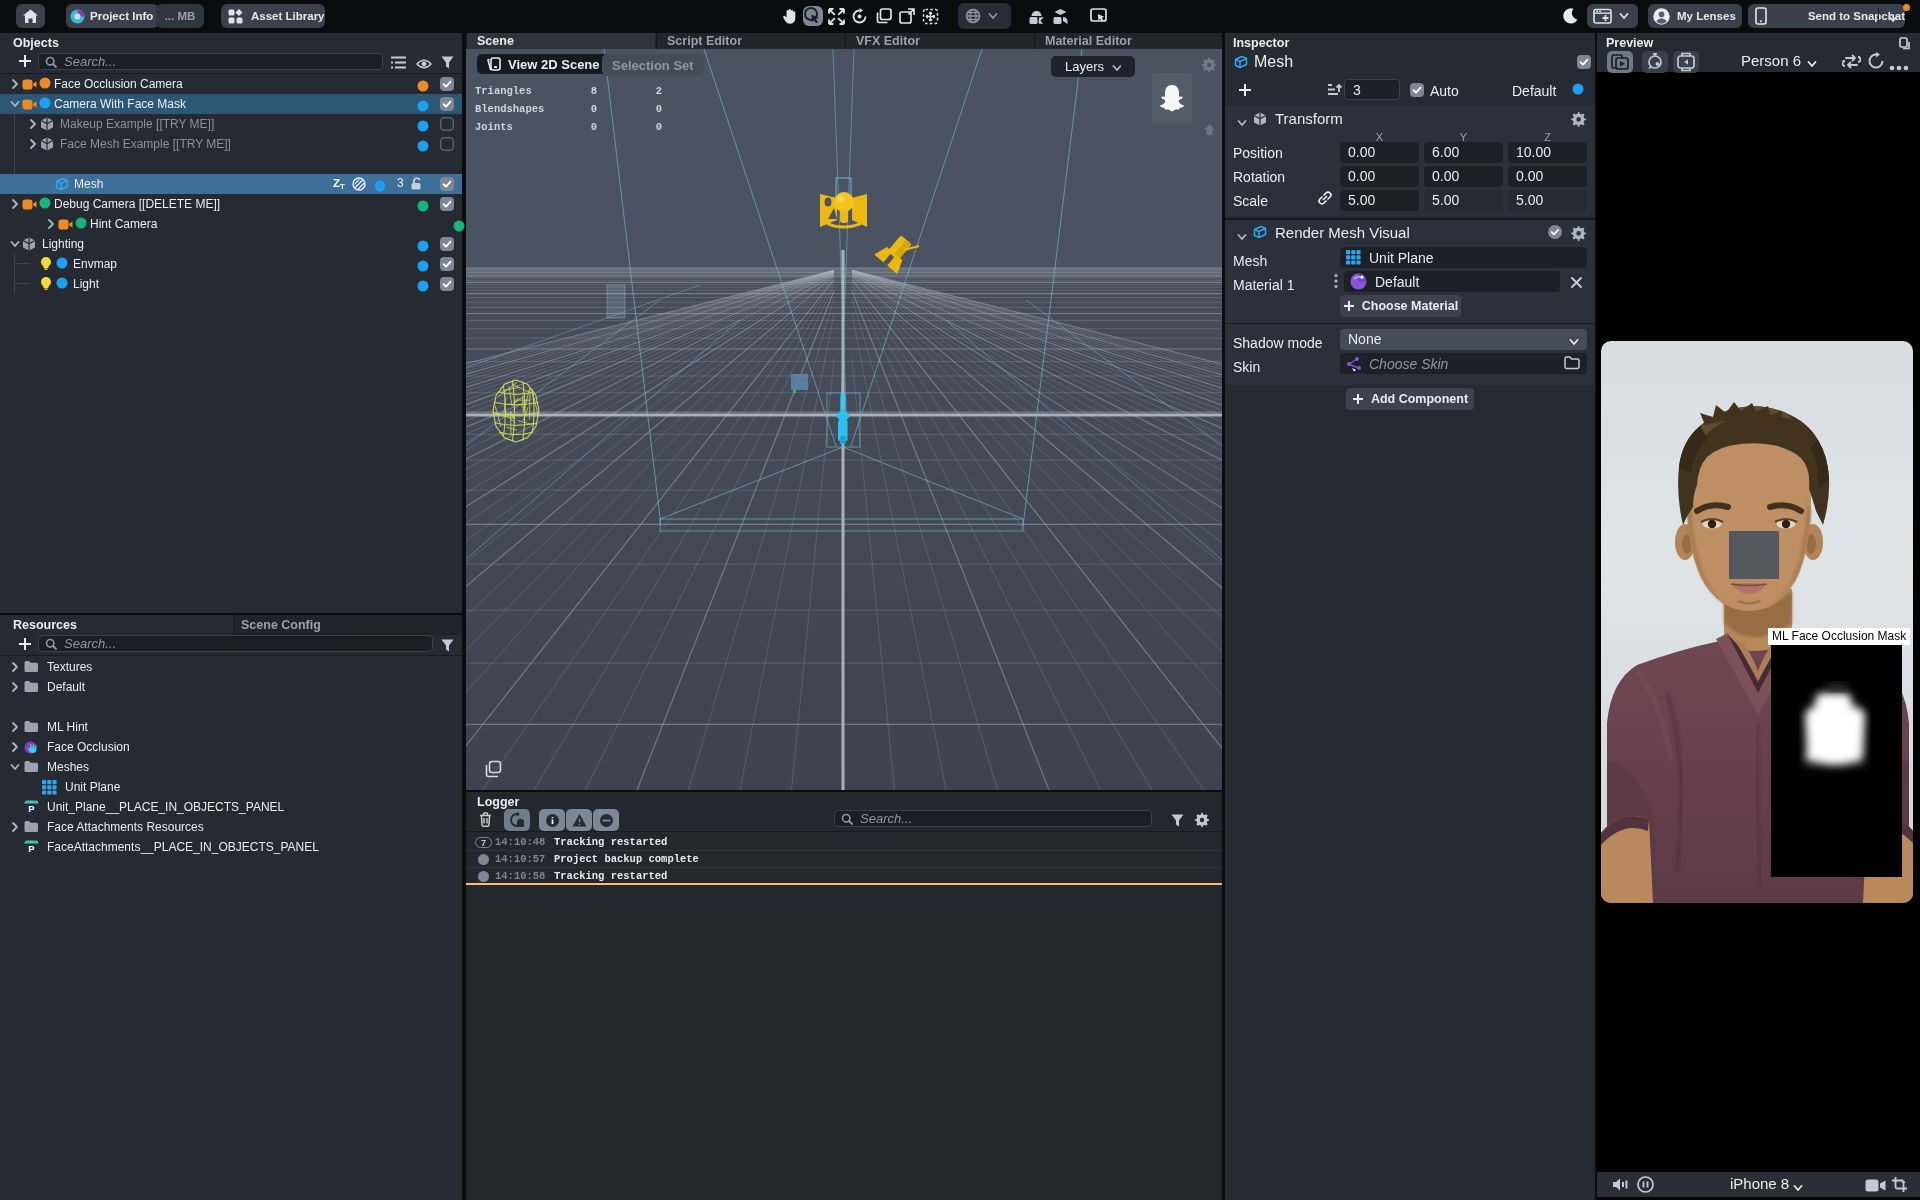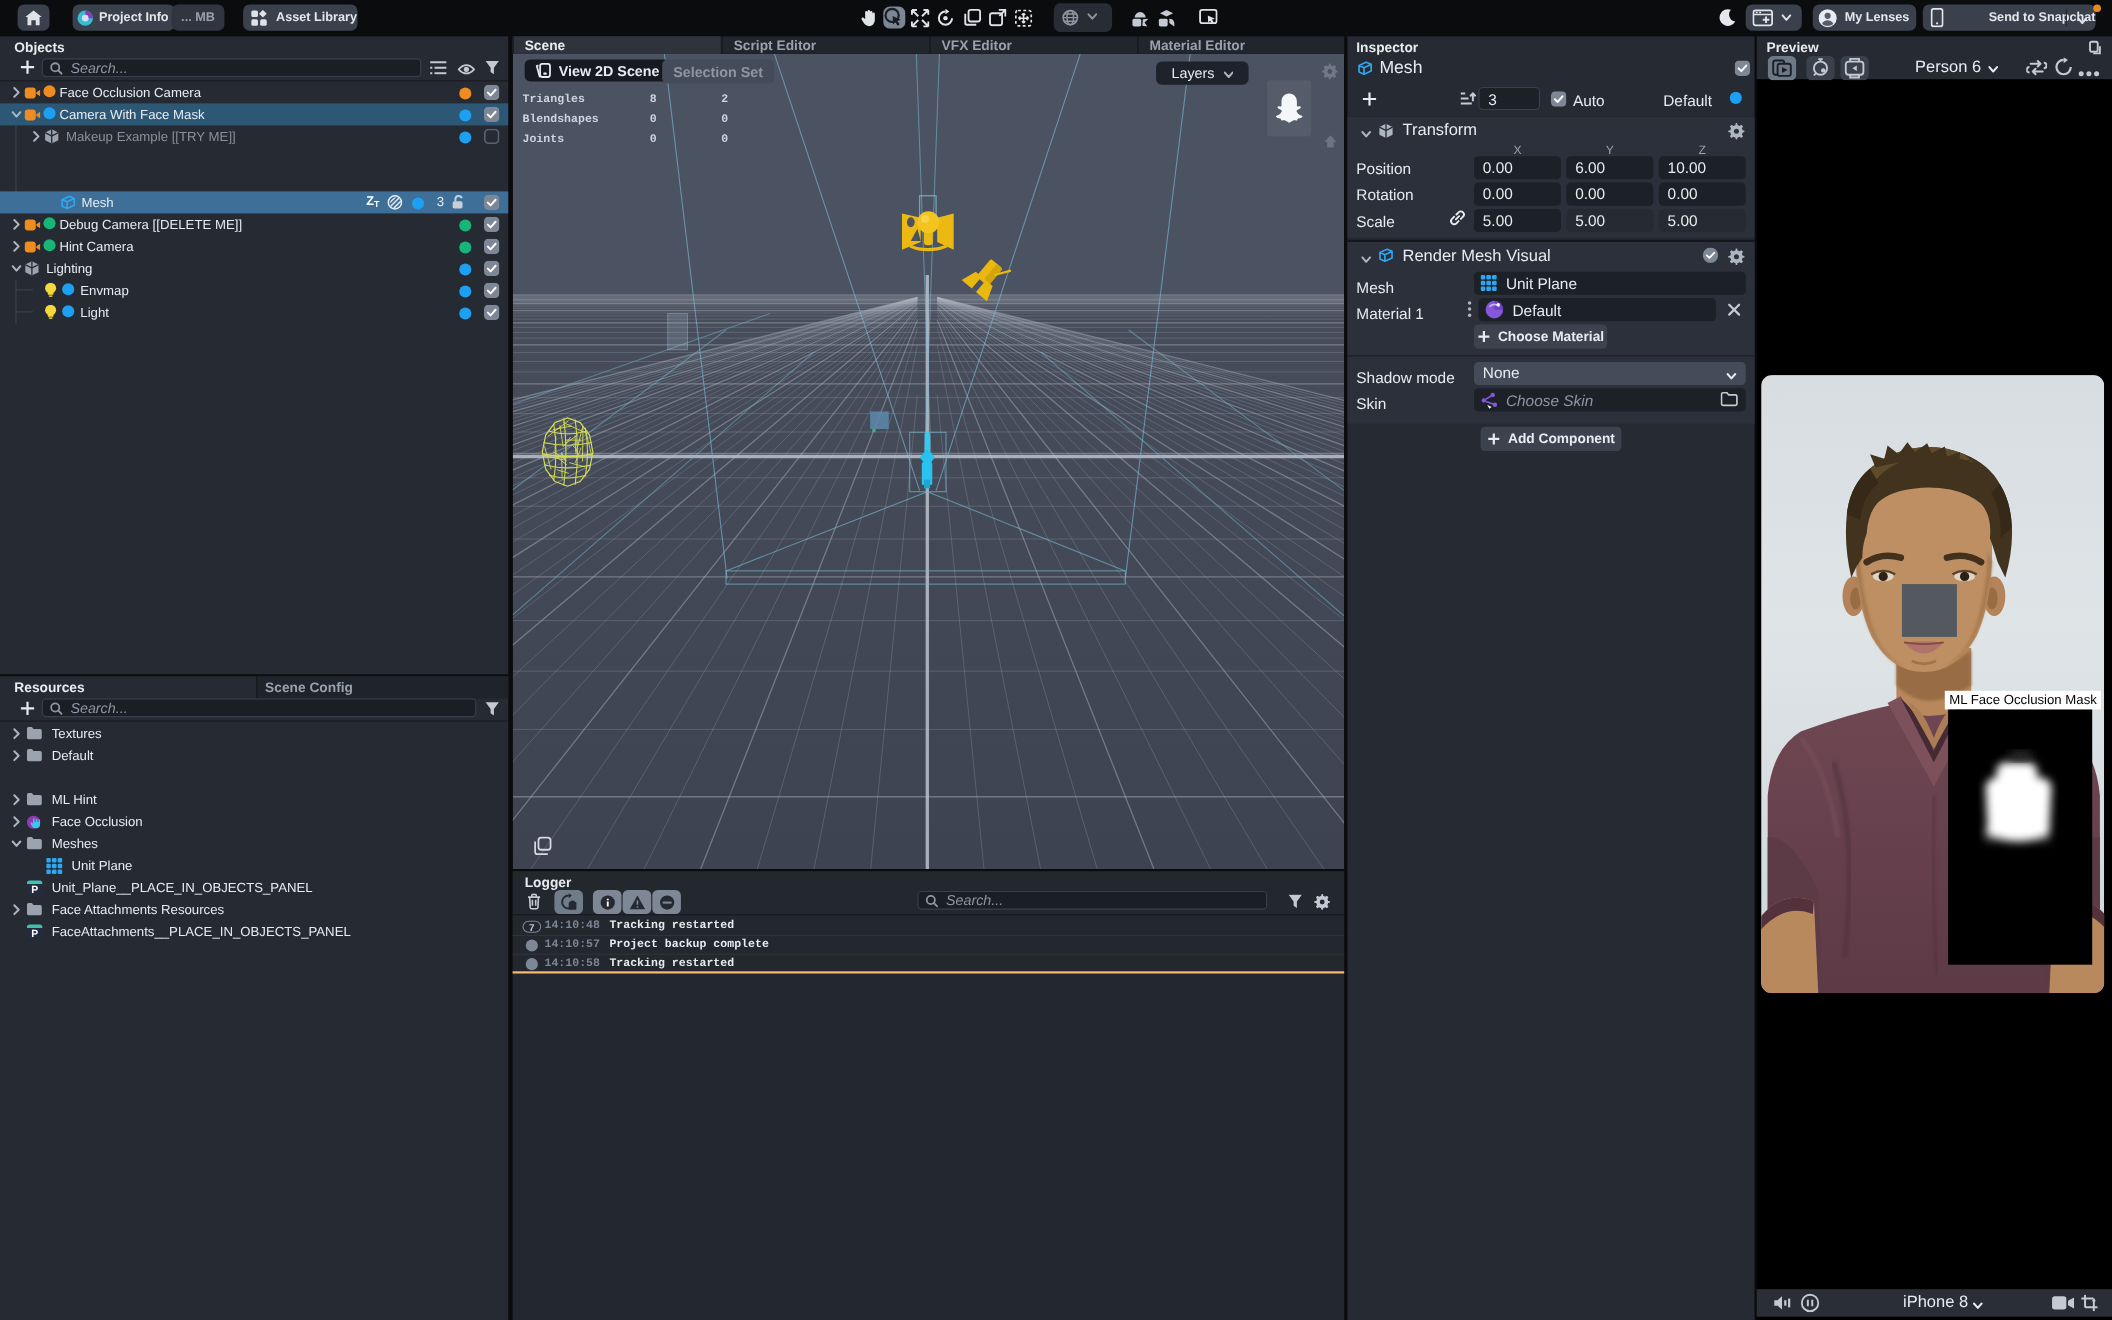--- a/index.html
+++ b/index.html
@@ -229,20 +229,38 @@
         </svg>
       </span>
       <span class="tlb" style="left:60px;color:#8a919c">Makeup Example [[TRY ME]]</span>
       <span style="position:absolute;left:417px;top:4px"><svg width="12" height="12" viewBox="0 0 12 12" style="">
           <circle cx="6" cy="6" r="5.5" fill="#1da0f2"></circle>
         </svg></span>
       <span style="position:absolute;left:440px;top:3px"><span class="cb"><svg width="14" height="14" viewBox="0 0 14 14">
             <rect x="0.75" y="0.75" width="12.5" height="12.5" rx="3.5" fill="none" stroke="#596270" stroke-width="1.5"></rect>
           </svg></span></span>
     </div>
+<div class="trow" style="top:101px;">
+      <span class="tch" style="left:26px"><svg width="14" height="14" viewBox="0 0 14 14" style="">
+          <path d="M5 3 L9 7 L5 11" fill="none" stroke="#aeb6c2" stroke-width="1.8" stroke-linecap="round" stroke-linejoin="round"></path>
+        </svg></span>
+      <span class="tico" style="left:40px">
+        <svg width="14" height="14" viewBox="0 0 14 14" style="">
+          <path d="M7 0.5 L13 3.5 L13 10.5 L7 13.5 L1 10.5 L1 3.5 Z" fill="#9aa3af"></path>
+          <path d="M7 0.5 L7 6.5 M1 3.5 L7 6.7 L13 3.5 M7 13.5 L7 6.5" stroke="#262b33" stroke-width="1.2" fill="none"></path>
+        </svg>
+      </span>
+      <span class="tlb" style="left:60px;color:#8a919c">Face Mesh Example [[TRY ME]]</span>
+      <span style="position:absolute;left:417px;top:4px"><svg width="12" height="12" viewBox="0 0 12 12" style="">
+          <circle cx="6" cy="6" r="5.5" fill="#1da0f2"></circle>
+        </svg></span>
+      <span style="position:absolute;left:440px;top:3px"><span class="cb"><svg width="14" height="14" viewBox="0 0 14 14">
+            <rect x="0.75" y="0.75" width="12.5" height="12.5" rx="3.5" fill="none" stroke="#596270" stroke-width="1.5"></rect>
+          </svg></span></span>
+    </div>
 <div class="trow" style="top:141px;background:#3d6f99;">
       <span class="tico" style="left:55px">
         <svg width="14" height="14" viewBox="0 0 14 14" style="">
           <path d="M1.5 4.5 L8 1.5 L12.5 3.5 L12.5 9.5 L6 12.5 L1.5 10.5 Z M1.5 4.5 L6 6.5 L6 12.5 M6 6.5 L12.5 3.5" fill="none" stroke="#2ea6f0" stroke-width="1.5" stroke-linejoin="round"></path>
         </svg>
       </span>
       <span class="tlb" style="left:74px;color:#e8ecf1">Mesh</span>
       <span style="position:absolute;left:333px;top:3px;color:#fff;font-weight:bold;font-size:11.5px">Z<span style="font-size:8px;vertical-align:-2px">T</span></span>
       <span style="position:absolute;left:352px;top:3px"><svg width="14" height="14" viewBox="0 0 14 14" style="">
           <circle cx="7" cy="7" r="6" fill="none" stroke="#e8ecf1" stroke-width="1.4"></circle>
@@ -278,21 +296,21 @@
       </span>
       <span class="tlb" style="left:54px;color:#e8ecf1">Debug Camera [[DELETE ME]]</span>
       <span style="position:absolute;left:417px;top:4px"><svg width="12" height="12" viewBox="0 0 12 12" style="">
           <circle cx="6" cy="6" r="5.5" fill="#17b577"></circle>
         </svg></span>
       <span style="position:absolute;left:440px;top:3px"><span class="cb"><svg width="14" height="14" viewBox="0 0 14 14">
             <rect x="0" y="0" width="14" height="14" rx="4" fill="#7e8795"></rect>
             <path d="M3.5 7.2 L6 9.7 L10.5 4.6" stroke="#fff" stroke-width="1.8" fill="none" stroke-linecap="round" stroke-linejoin="round"></path>
           </svg></span></span>
     </div>
-<div class="trow" style="top:181px;">
+<div class="trow" style="top:181px;margin-left:36px;">
       <span class="tch" style="left:8px"><svg width="14" height="14" viewBox="0 0 14 14" style="">
           <path d="M5 3 L9 7 L5 11" fill="none" stroke="#aeb6c2" stroke-width="1.8" stroke-linecap="round" stroke-linejoin="round"></path>
         </svg></span>
       <span class="tico" style="left:22px">
         <svg width="15" height="15" viewBox="0 0 15 15" style="">
           <rect x="0.5" y="2.5" width="10" height="10" rx="2.8" fill="#ee8b21"></rect>
           <path d="M11 6.8 L14.5 4.5 L14.5 10.5 L11 8.2 Z" fill="#ee8b21"></path>
         </svg>
       </span>
       <span class="tico" style="left:39px">

